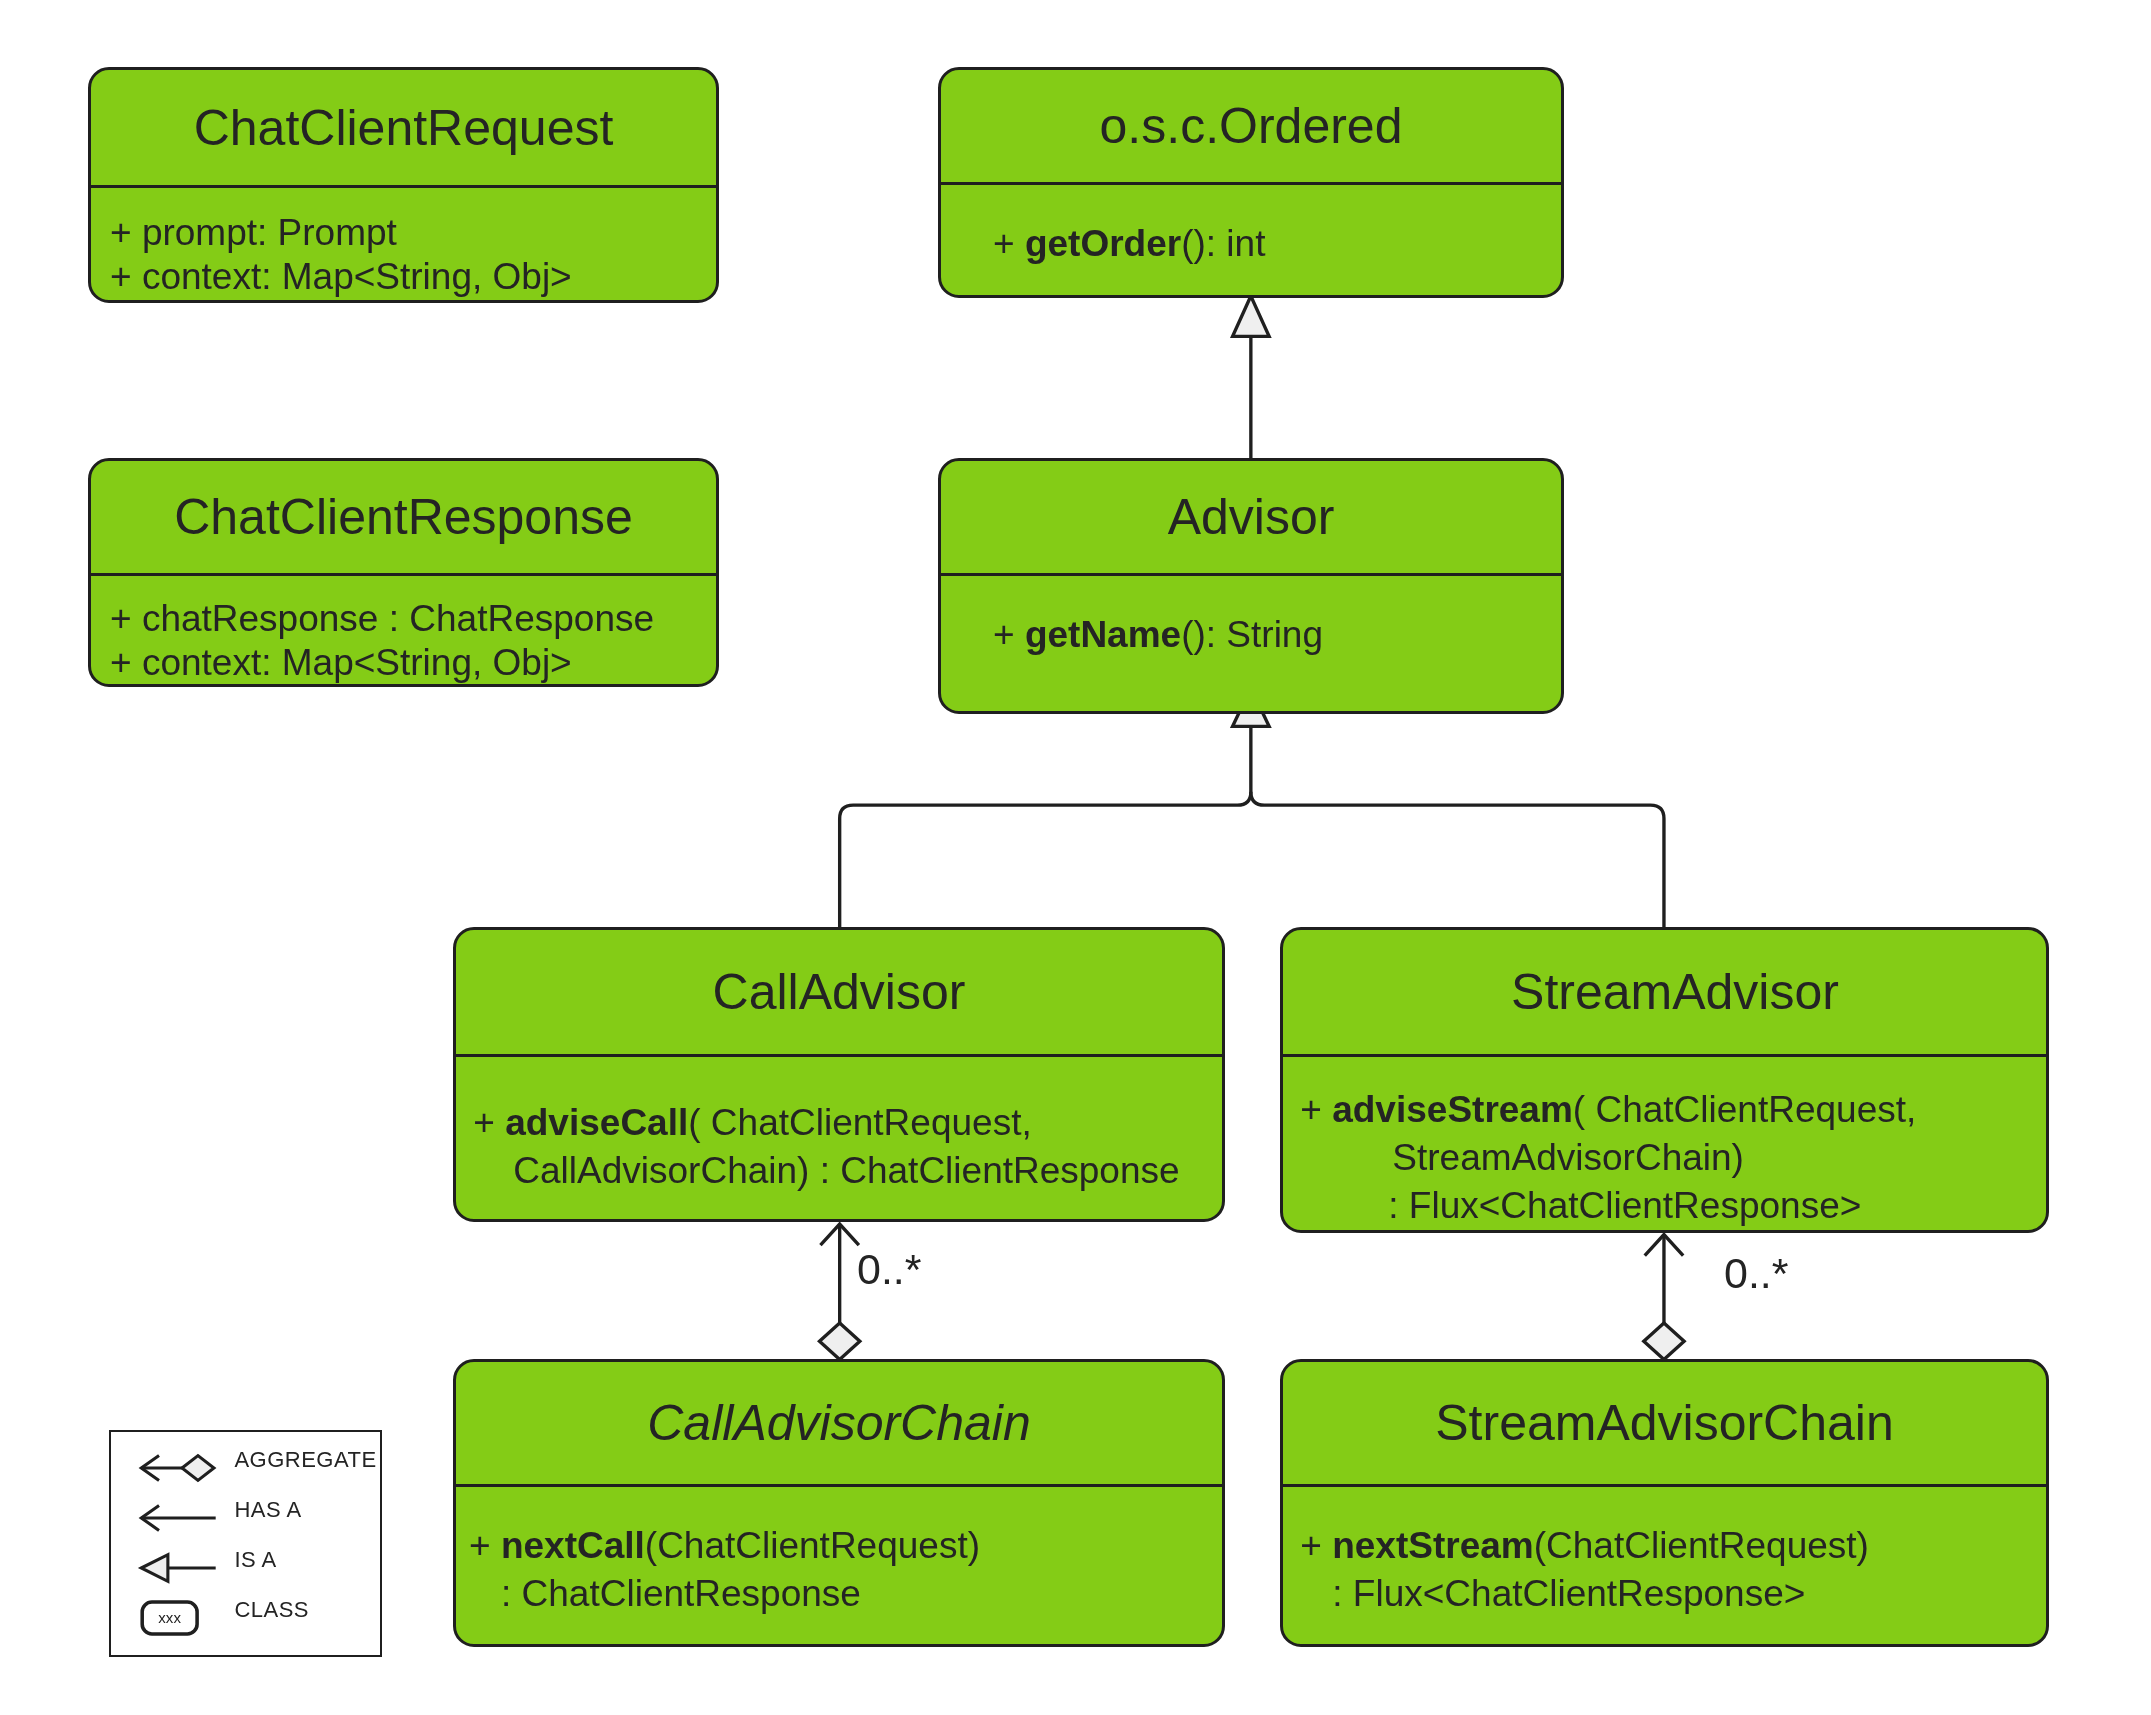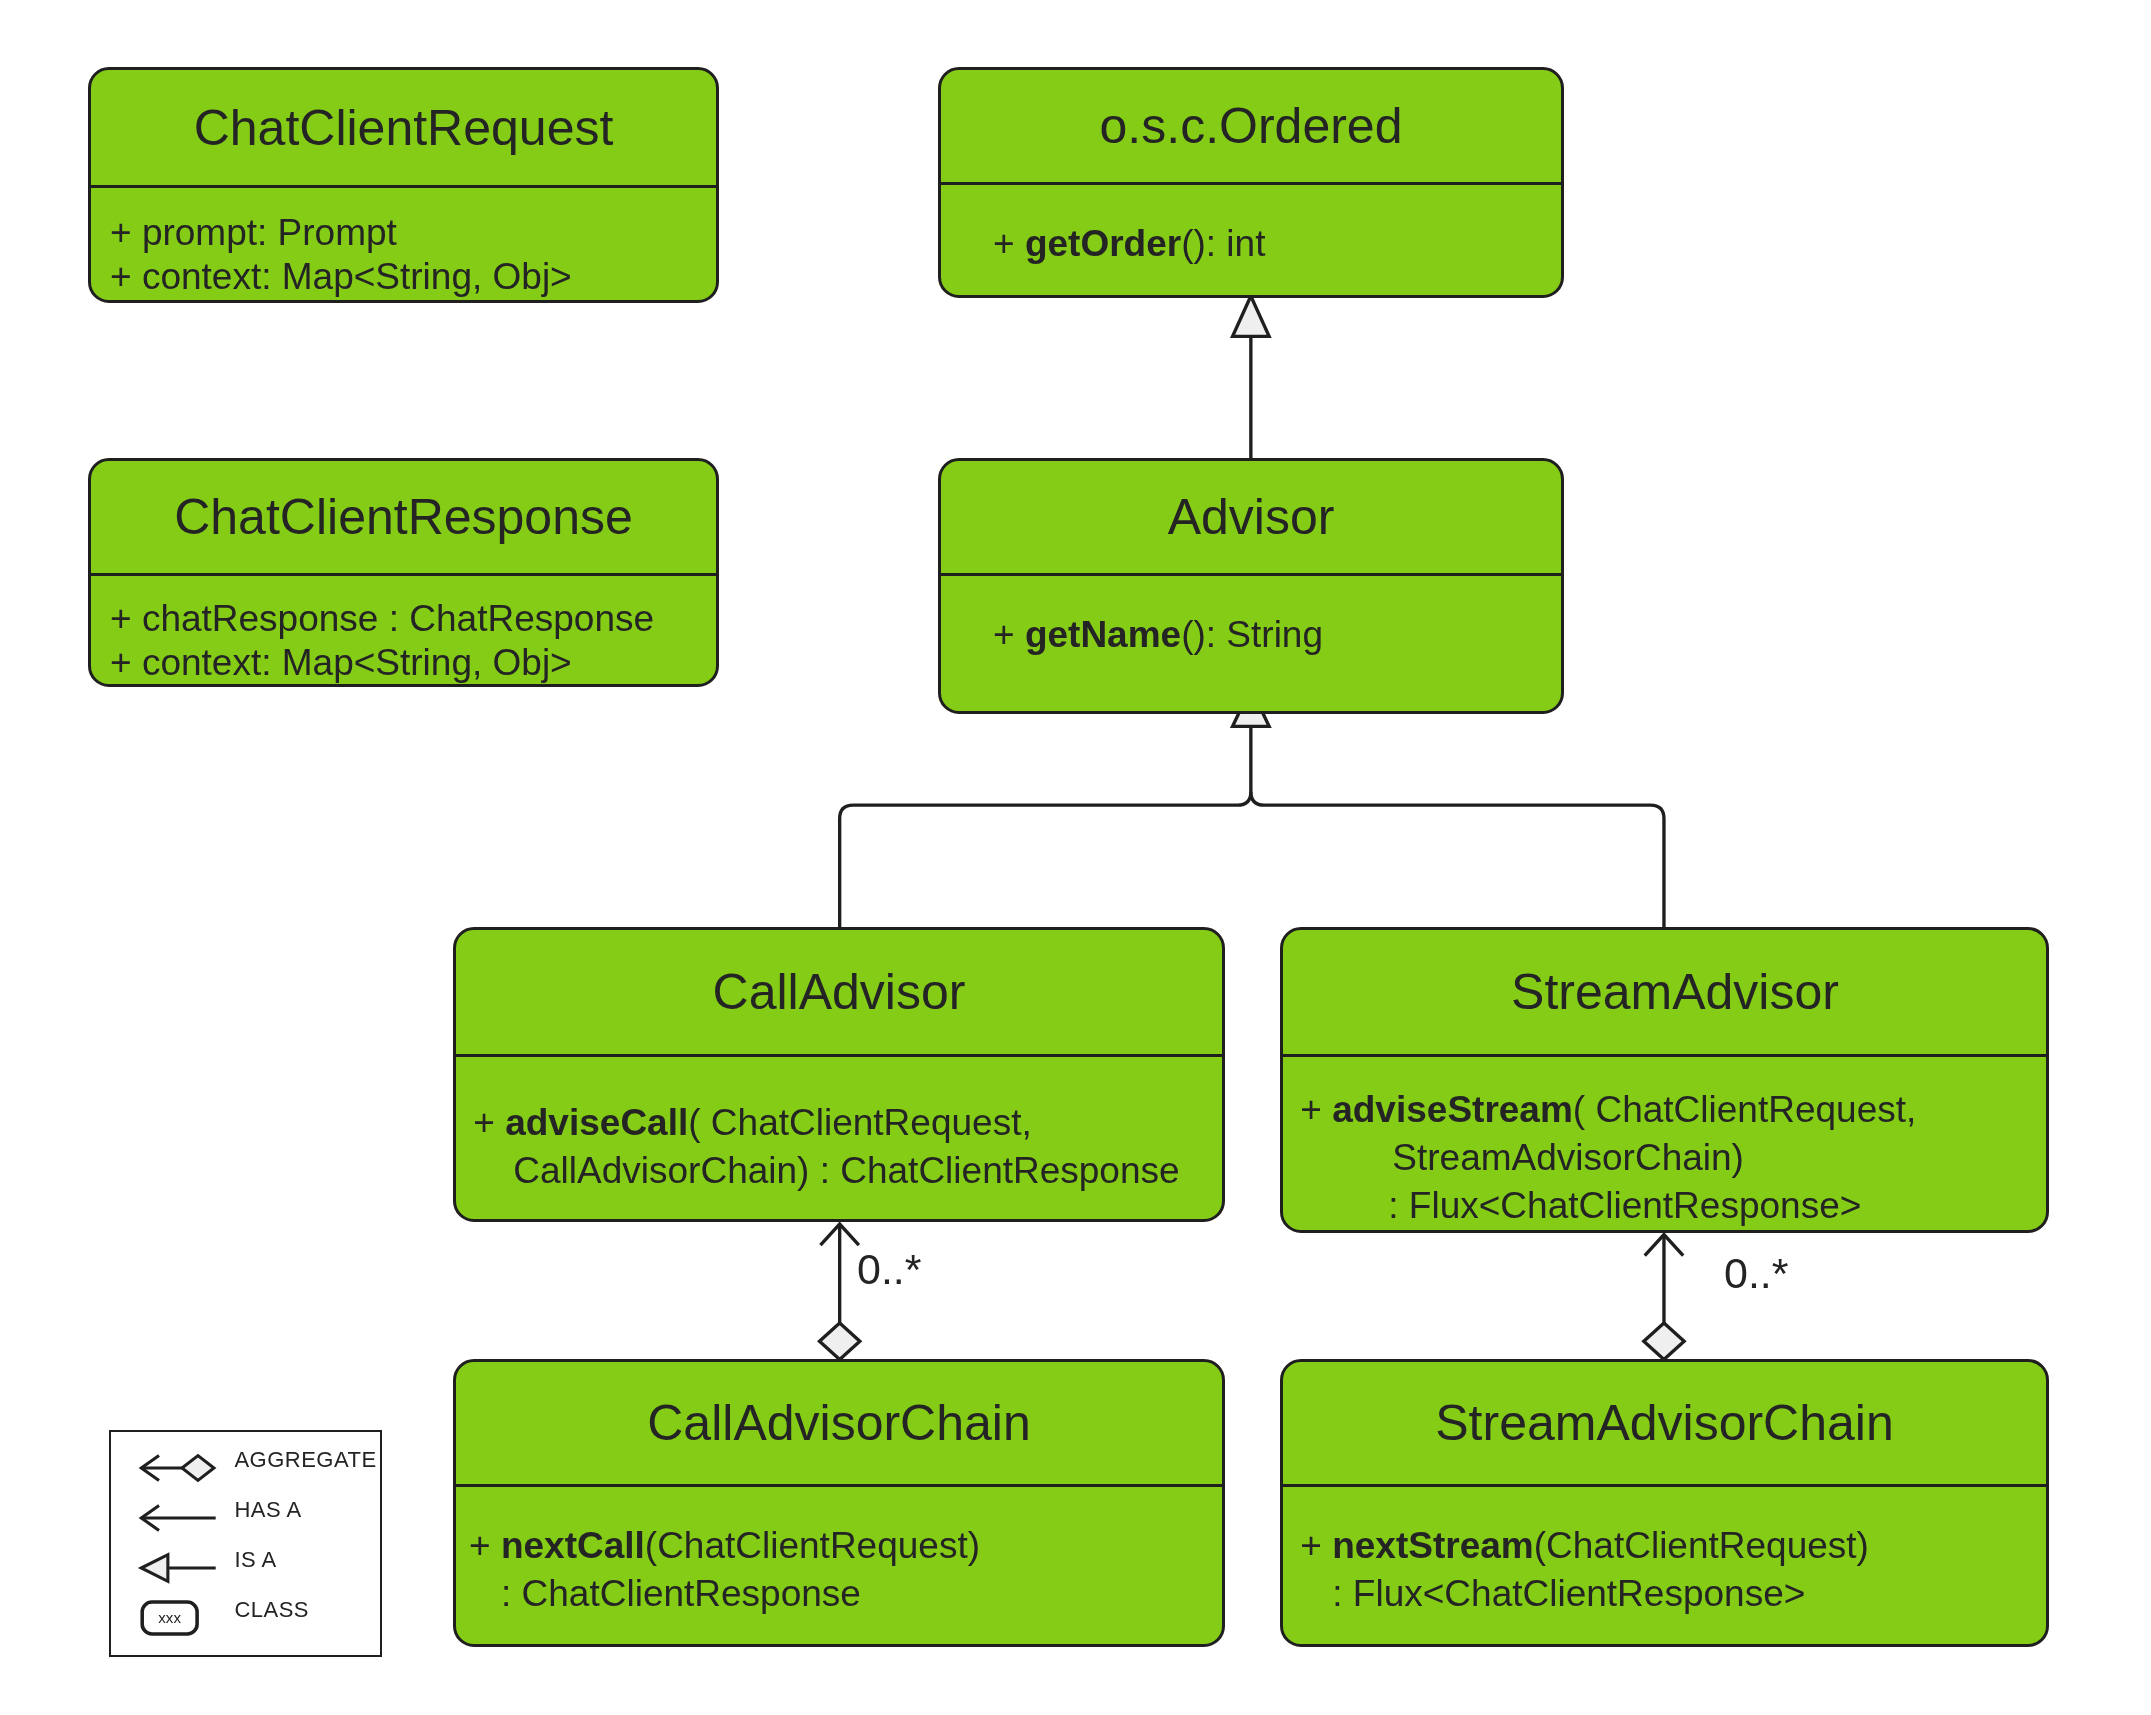--- a/index.html
+++ b/index.html
@@ -46,21 +46,21 @@
 
   .box-call-advisor   { left:453px;  top:927px;  width:772px; height:295px; }
   .box-call-advisor .uml-title { height:127px; }
   .box-call-advisor .uml-members { padding:42px 0 0 17.3px; line-height:48px; }
 
   .box-stream-advisor { left:1280px; top:927px;  width:769px; height:306px; }
   .box-stream-advisor .uml-title { height:127px;padding-left:21px; }
   .box-stream-advisor .uml-members { padding:29px 0 0 17.3px; line-height:48px; }
 
   .box-call-chain     { left:453px;  top:1359px; width:772px; height:288px; }
-  .box-call-chain .uml-title { height:125px; }
+  .box-call-chain .uml-title { height:125px;font-style:italic; }
   .box-call-chain .uml-members { padding:35px 0 0 13px; line-height:48px; }
 
   .box-stream-chain   { left:1280px; top:1359px; width:769px; height:288px; }
   .box-stream-chain .uml-title { height:125px; }
   .box-stream-chain .uml-members { padding:35px 0 0 17.3px; line-height:48px; }
 
   
   .ind-a { margin-left:40px; }
   .ind-b { margin-left:92px; }
   .ind-c { margin-left:88px; }

